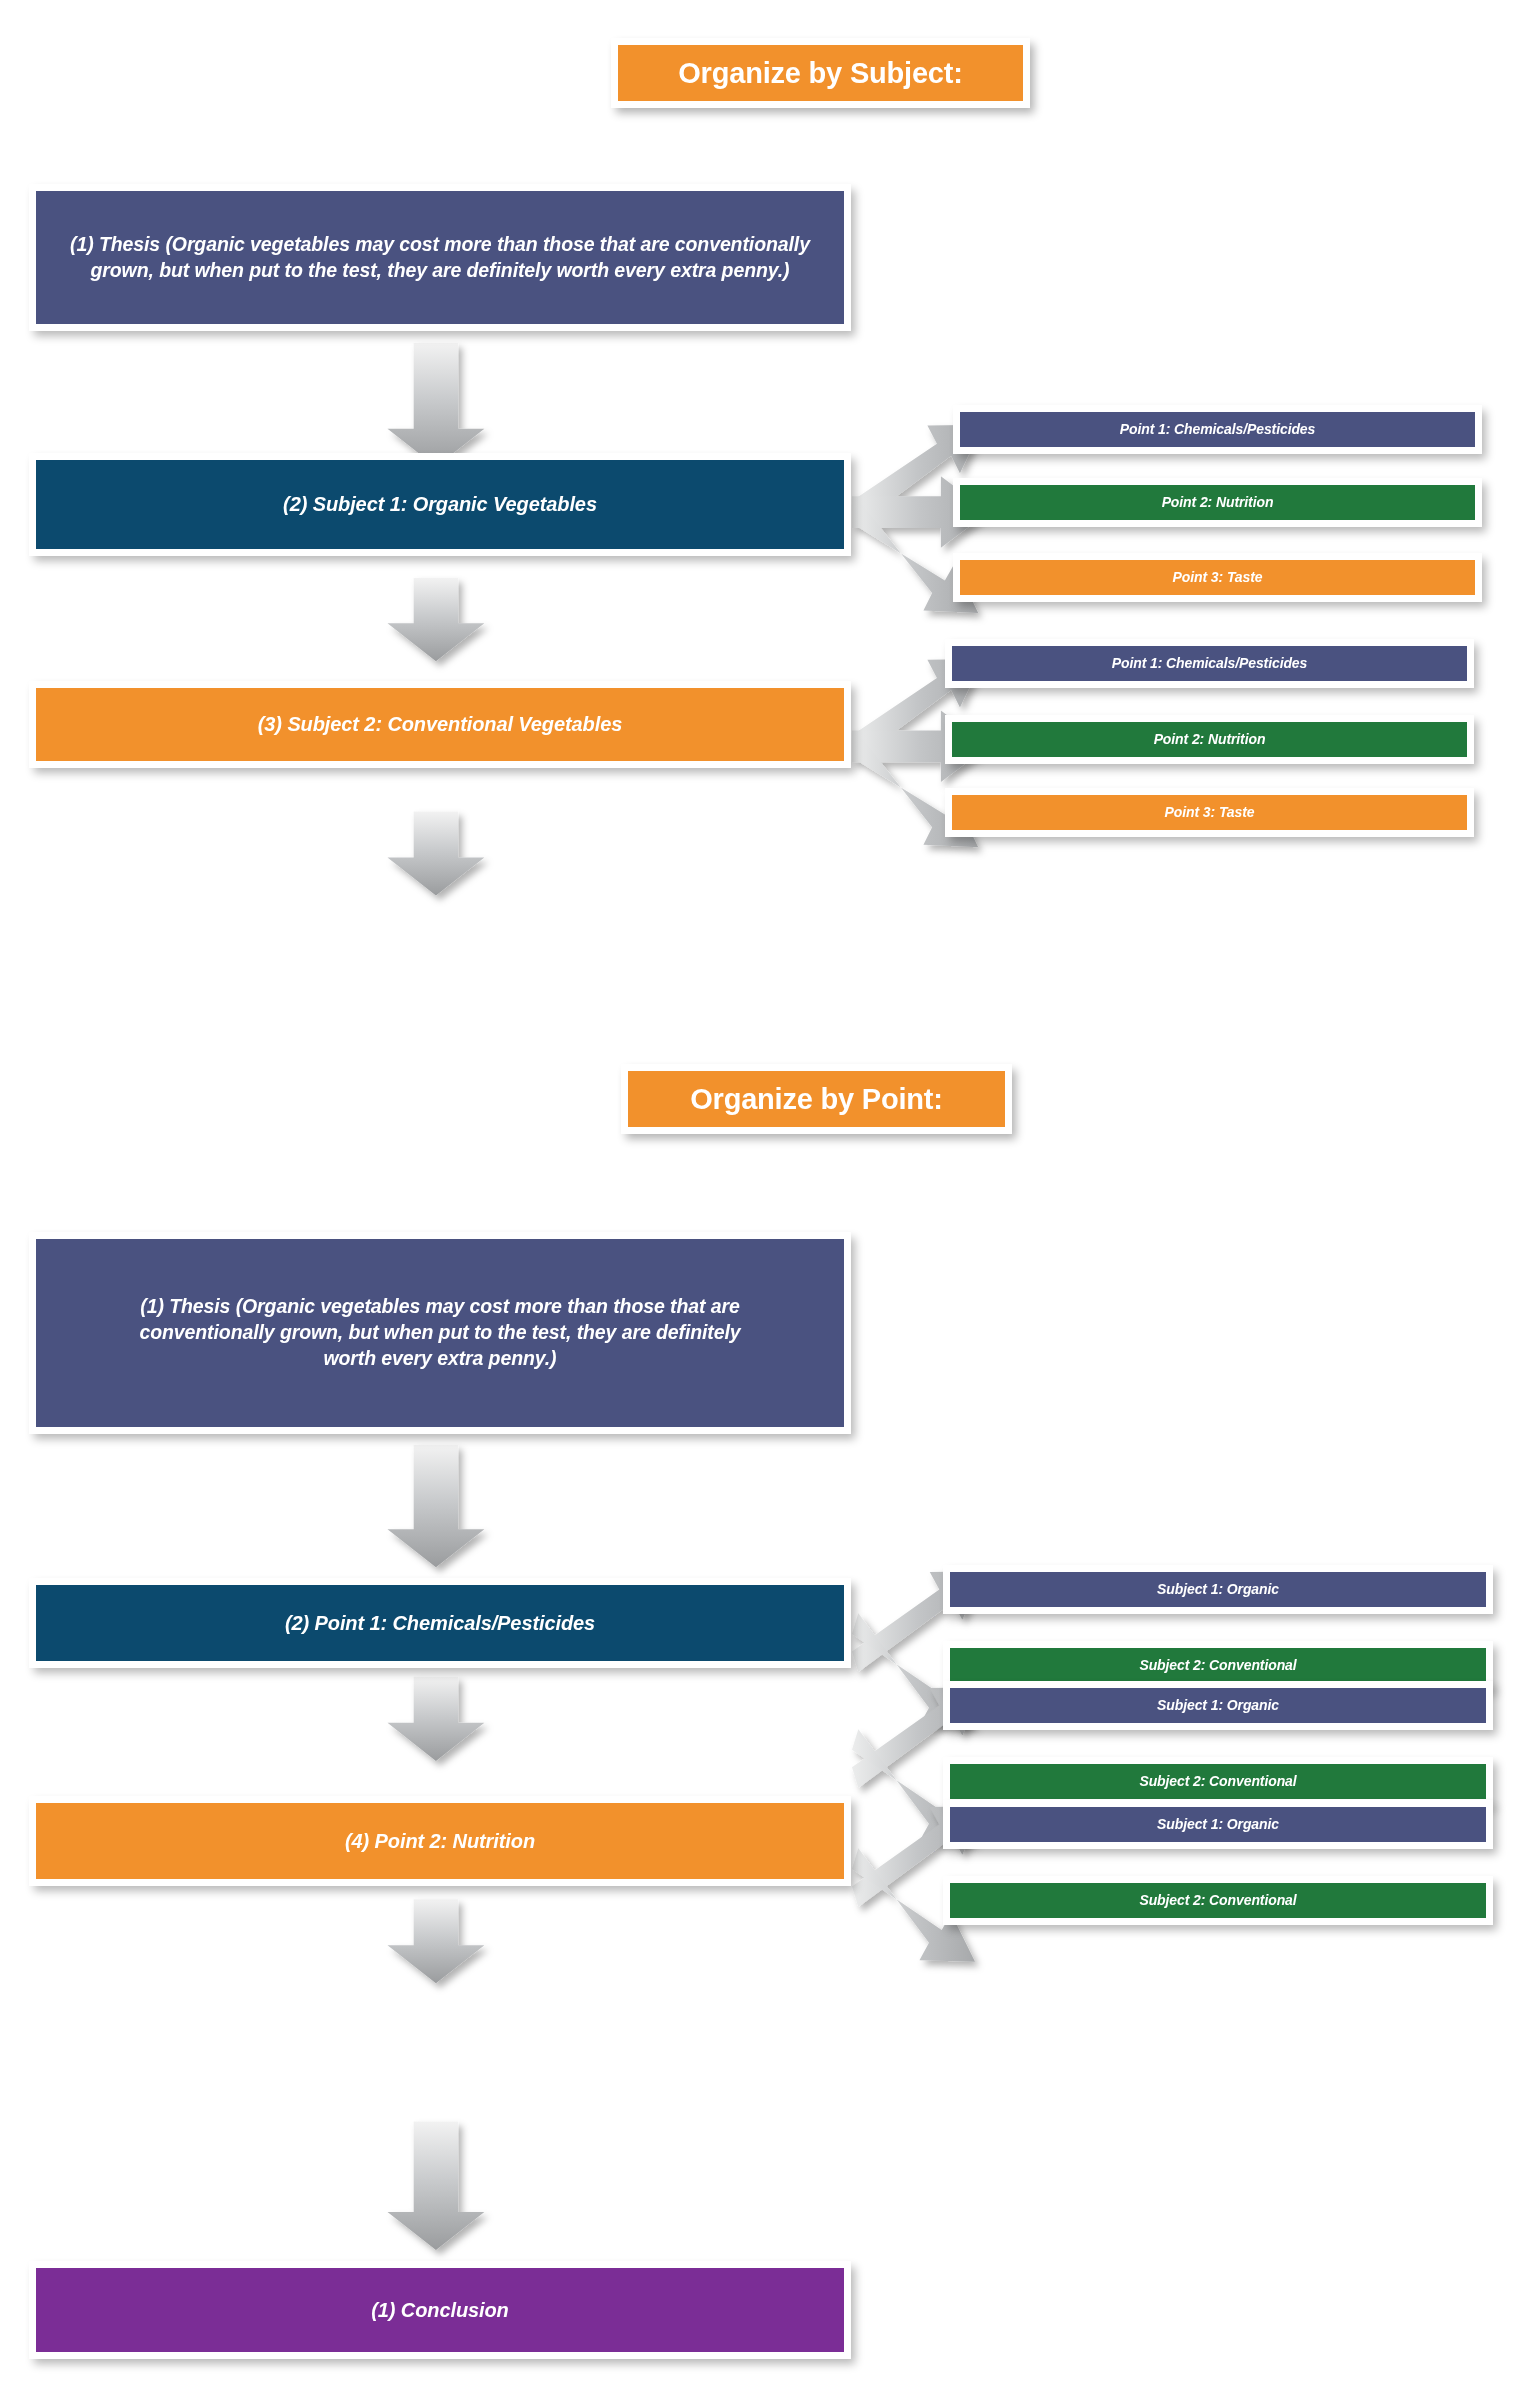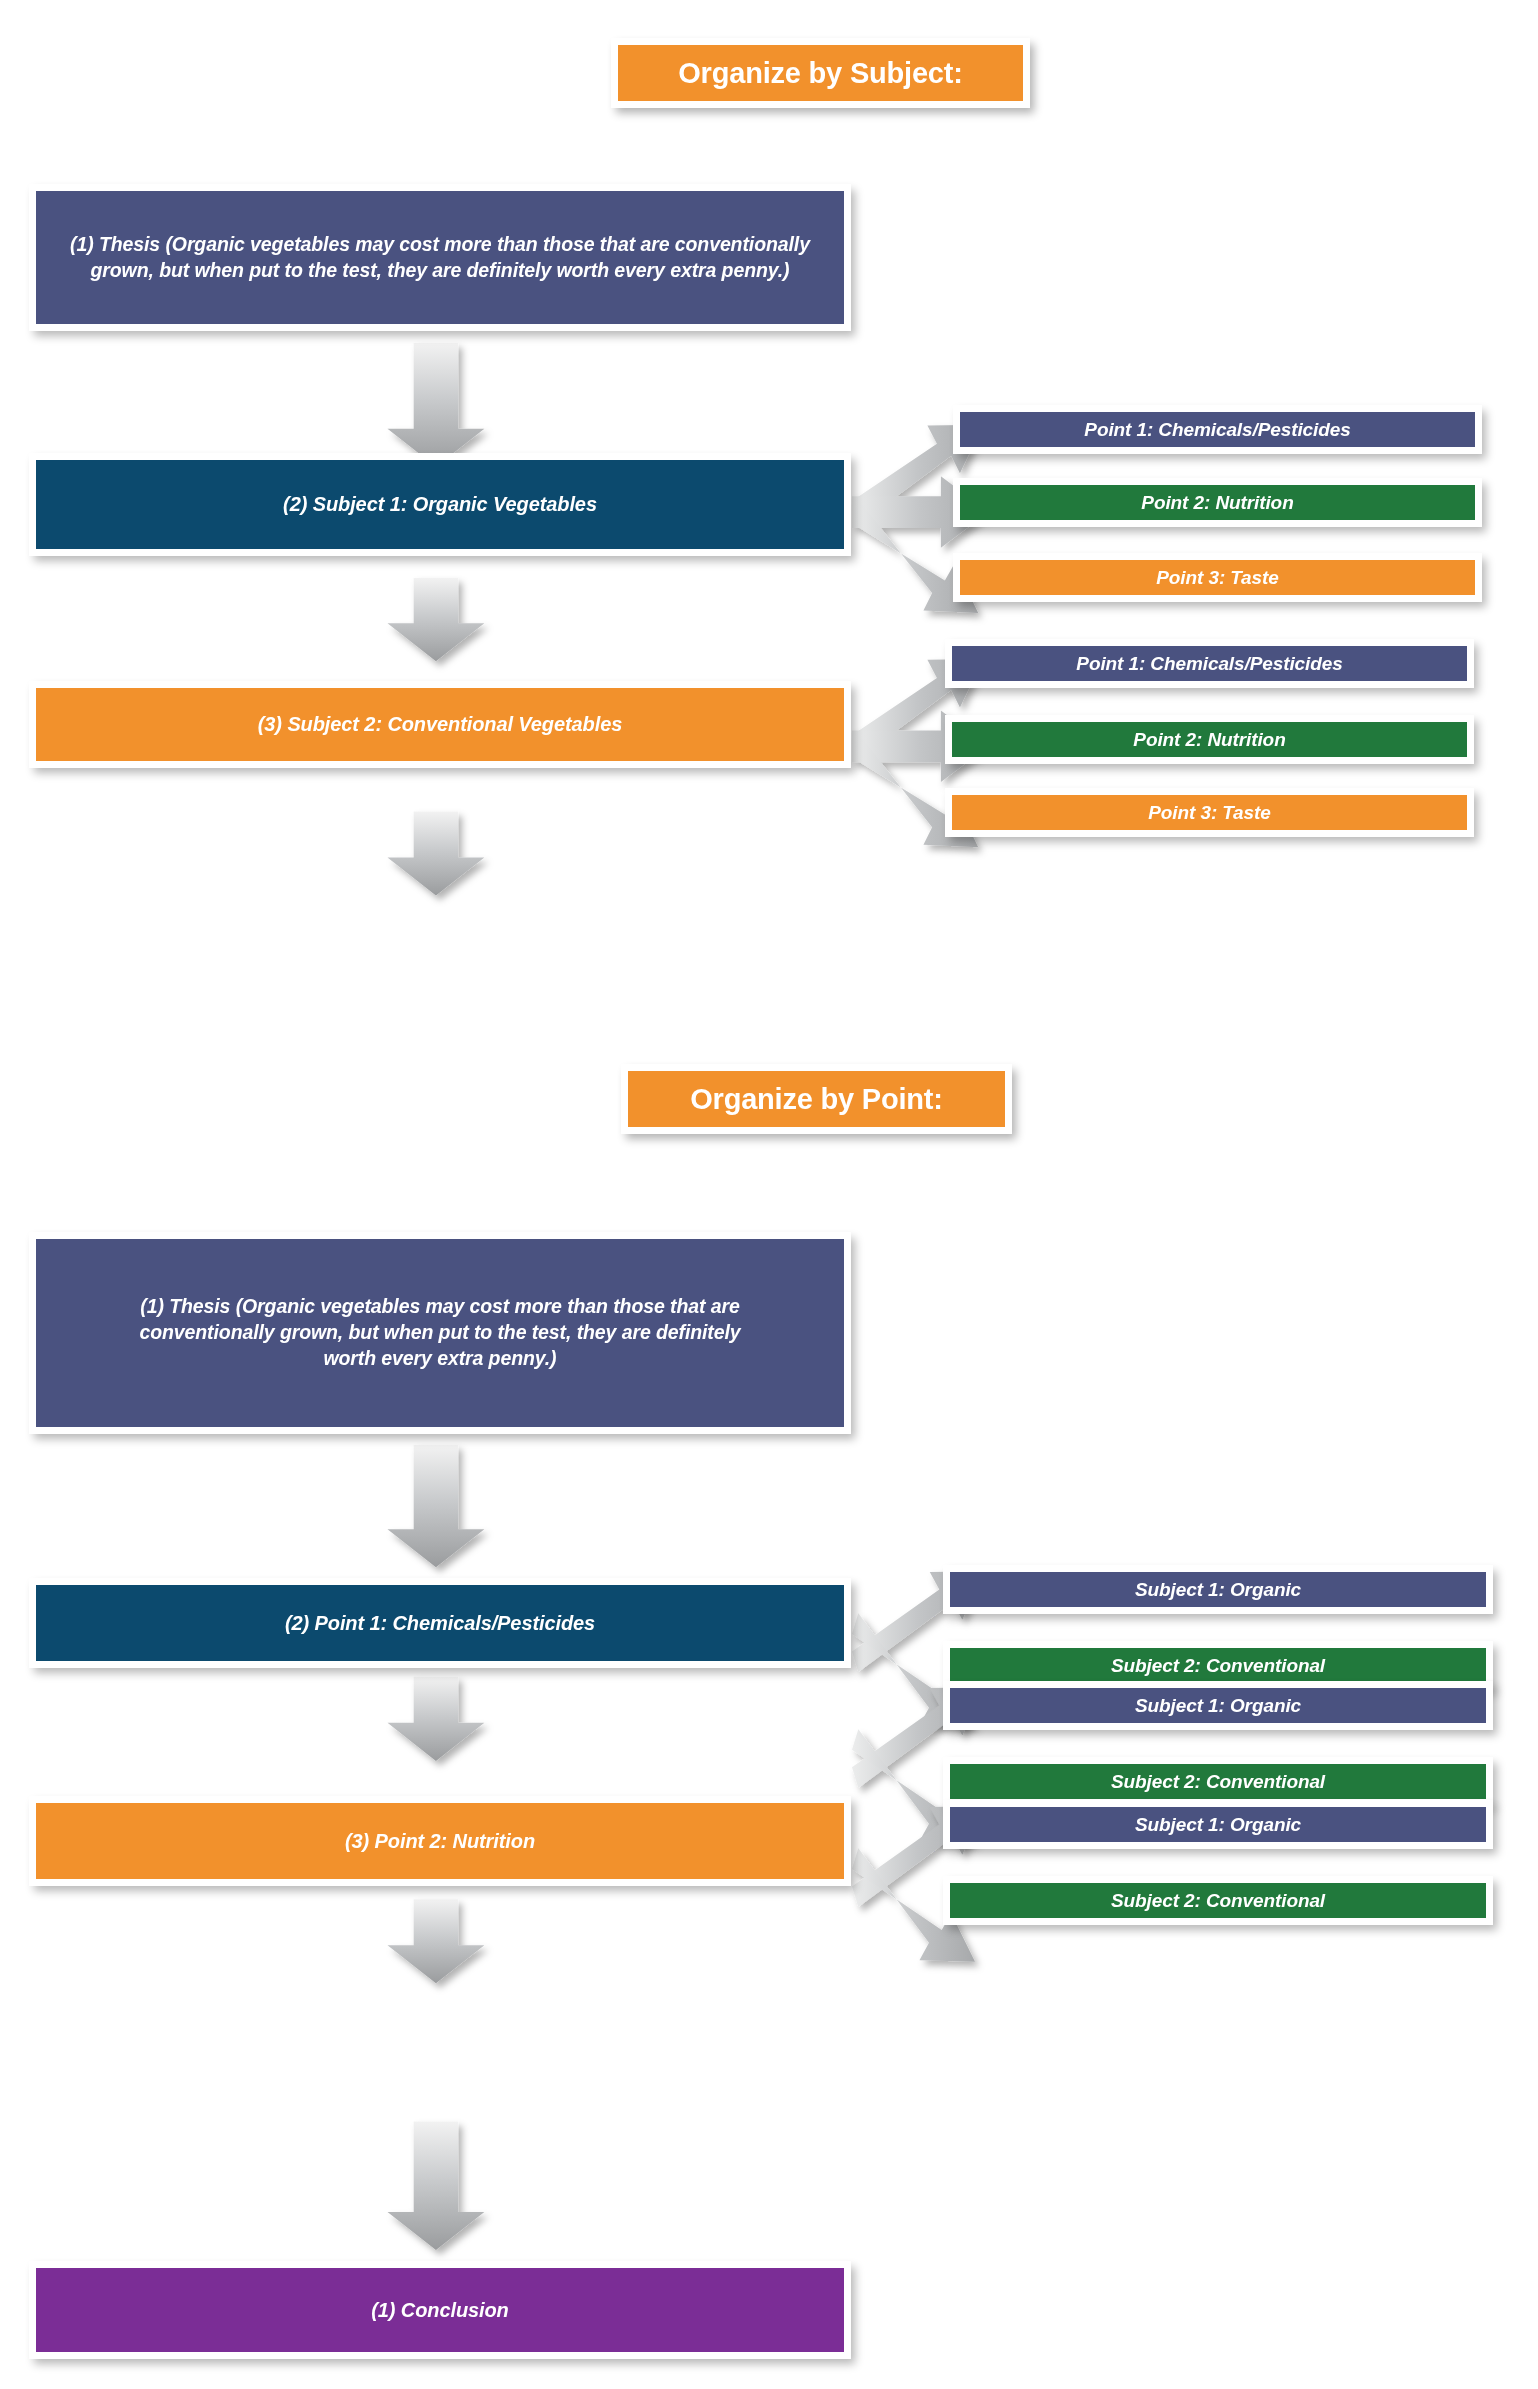--- a/index.html
+++ b/index.html
@@ -53,21 +53,21 @@
     box-sizing:border-box;
     background:#f2912c;
     display:flex;align-items:center;justify-content:center;
     color:#ffffff;font-weight:bold;
     font-size:29px;letter-spacing:-0.2px;
   }
 
   
   .fs-thesis{font-size:19.5px;}
   .fs-main  {font-size:20px;}
-  .fs-sub   {font-size:19px;}
+  .fs-sub   {font-size:14px;}
 
   
   .arrows{position:absolute;left:0;top:0;width:1538px;height:2389px;pointer-events:none;}
 </style>
 </head>
 <body>
 
 <div class="canvas">
 
   <svg class="arrows" viewBox="0 0 1937 3009" xmlns="http://www.w3.org/2000/svg">
@@ -179,21 +179,21 @@
 
   <div class="box navy" style="left:29px;top:1232px;width:822px;height:202px;">
     <div class="fill fs-thesis" style="padding:3.2px 87px;">(1) Thesis (Organic vegetables may cost more than those that are conventionally grown, but when put to the test, they are definitely worth every extra penny.)</div>
   </div>
 
   <div class="box red" style="left:29px;top:1578px;width:822px;height:90px;">
     <div class="fill fs-main">(2) Point 1: Chemicals/Pesticides</div>
   </div>
 
   <div class="box orange" style="left:29px;top:1796px;width:822px;height:90px;">
-    <div class="fill fs-main">(3) Point 2: Nutrition</div>
+    <div class="fill fs-main">(4) Point 2: Nutrition</div>
   </div>
 
 
   <div class="box purple" style="left:29px;top:2261px;width:822px;height:98px;">
     <div class="fill fs-main">(1) Conclusion</div>
   </div>
 
   <div class="box navy" style="left:943px;top:1565px;width:550px;height:49px;">
     <div class="fill fs-sub">Subject 1: Organic</div>
   </div>

